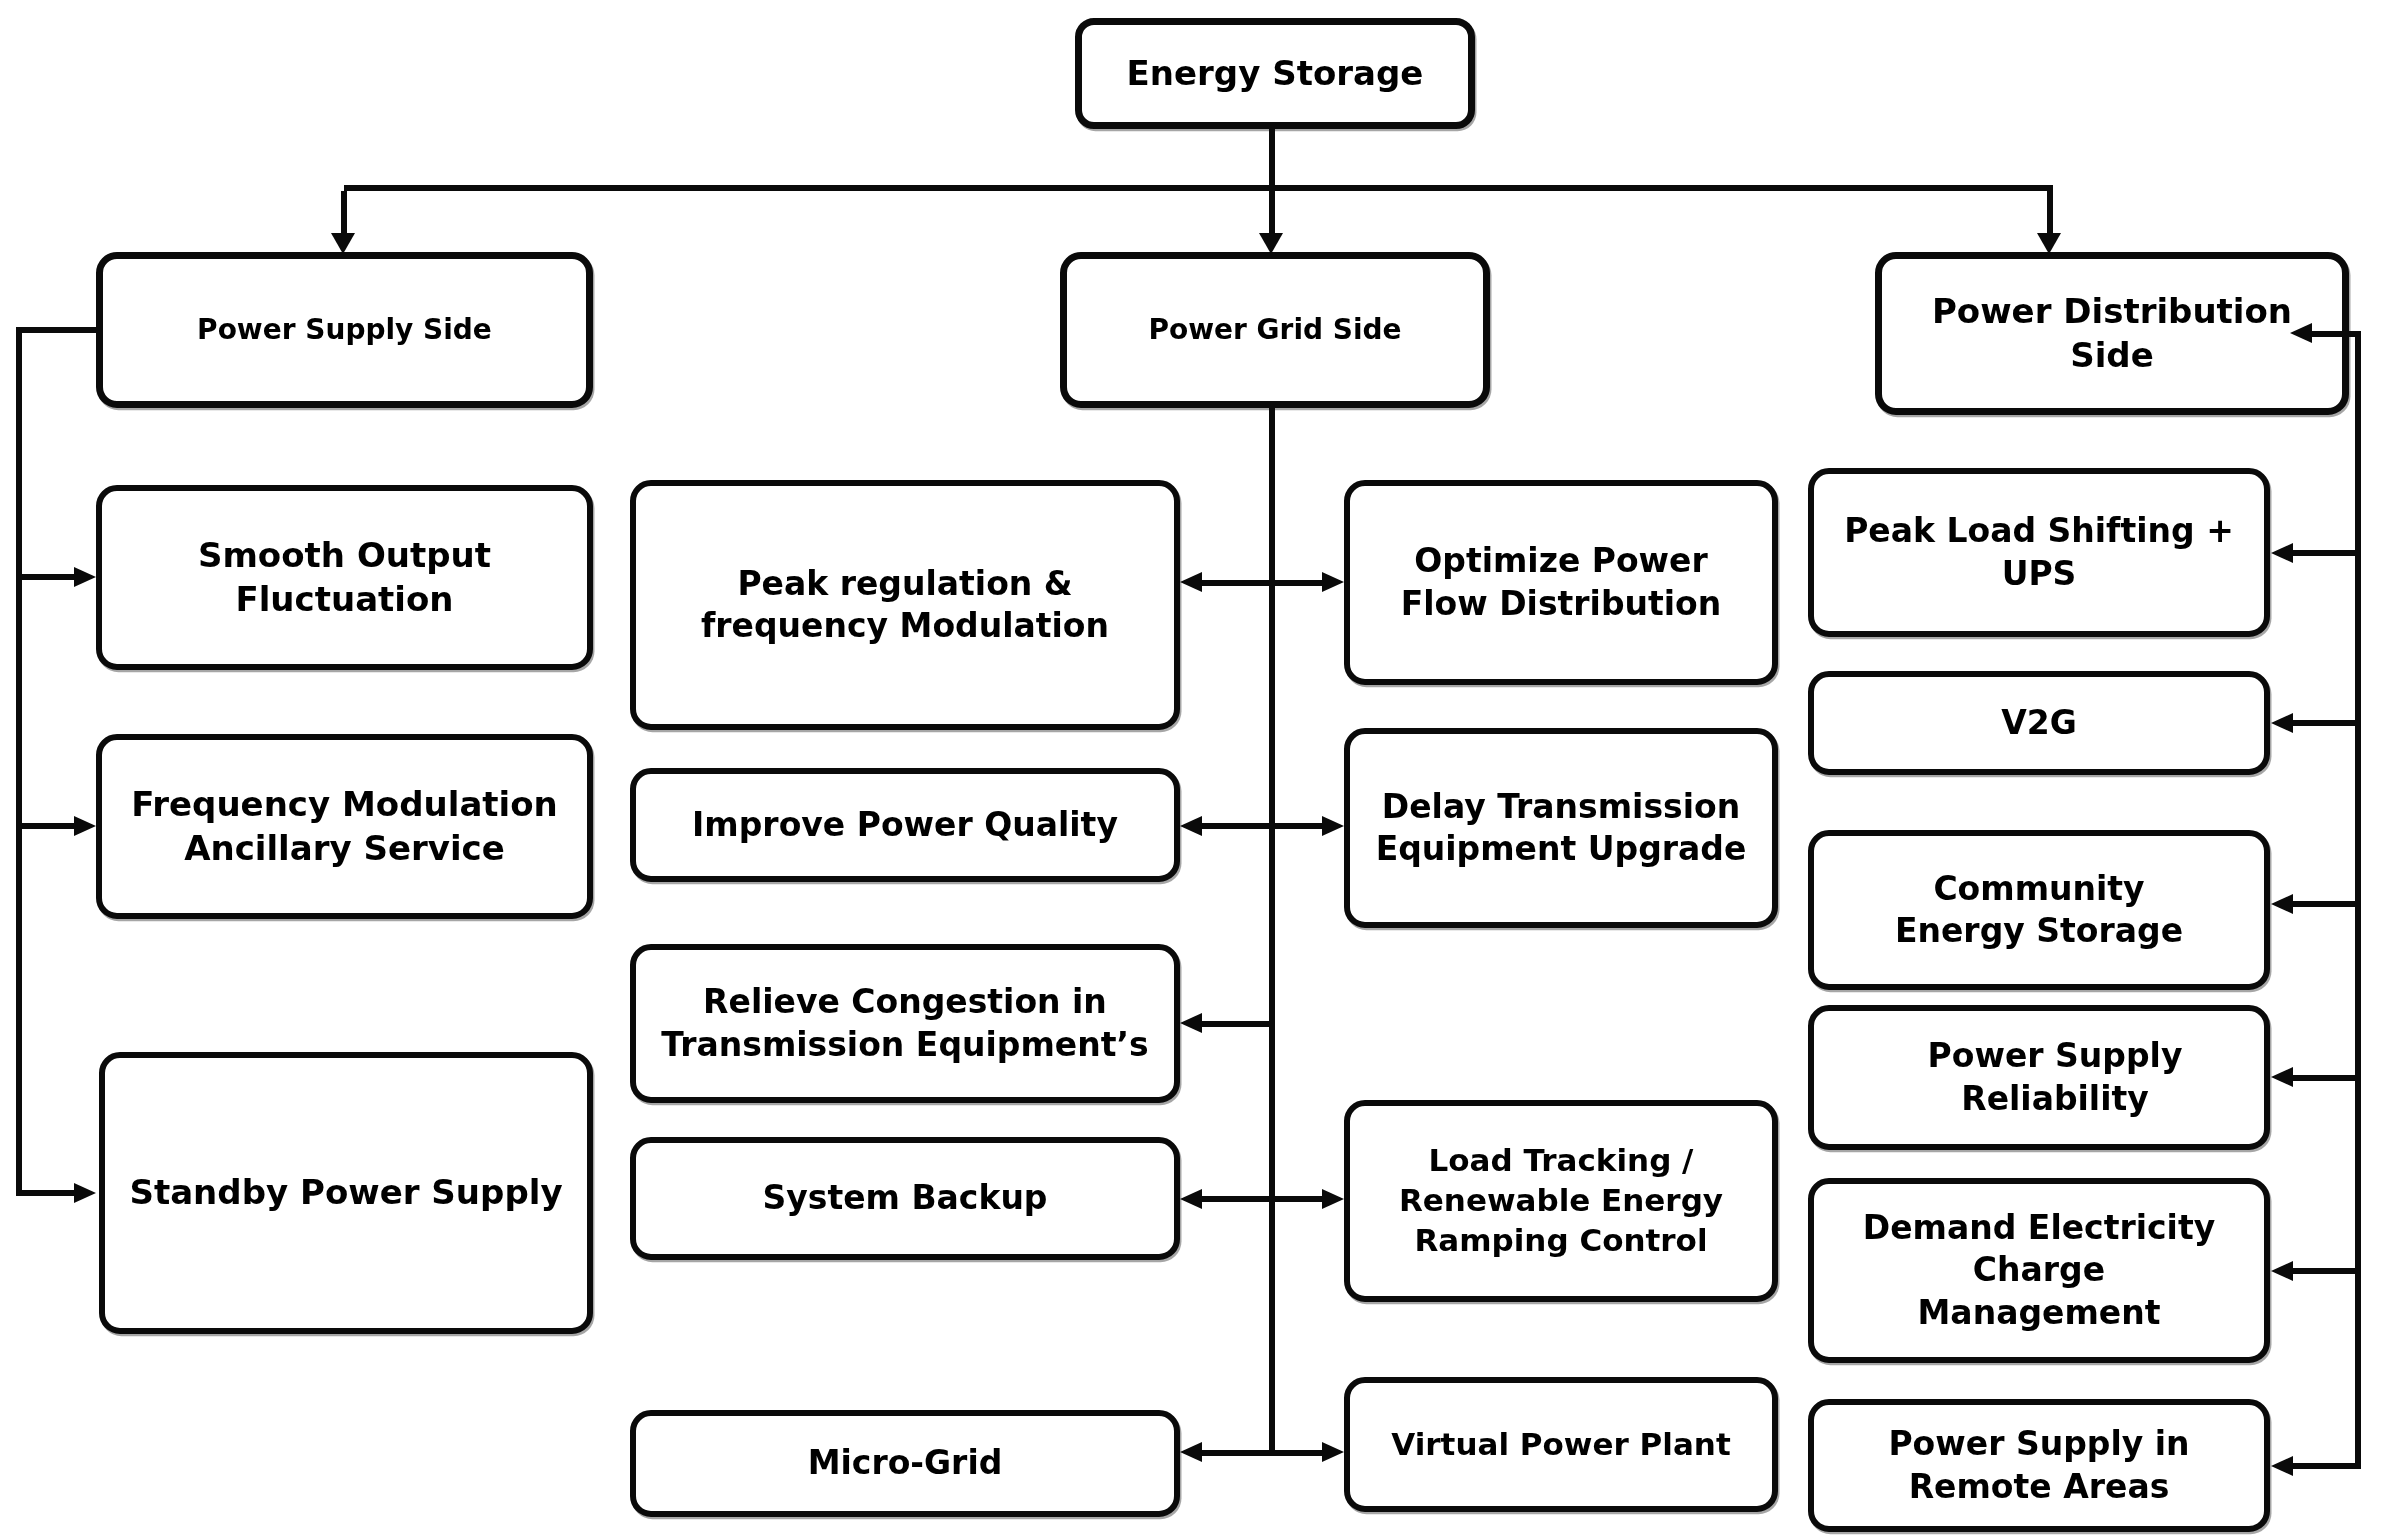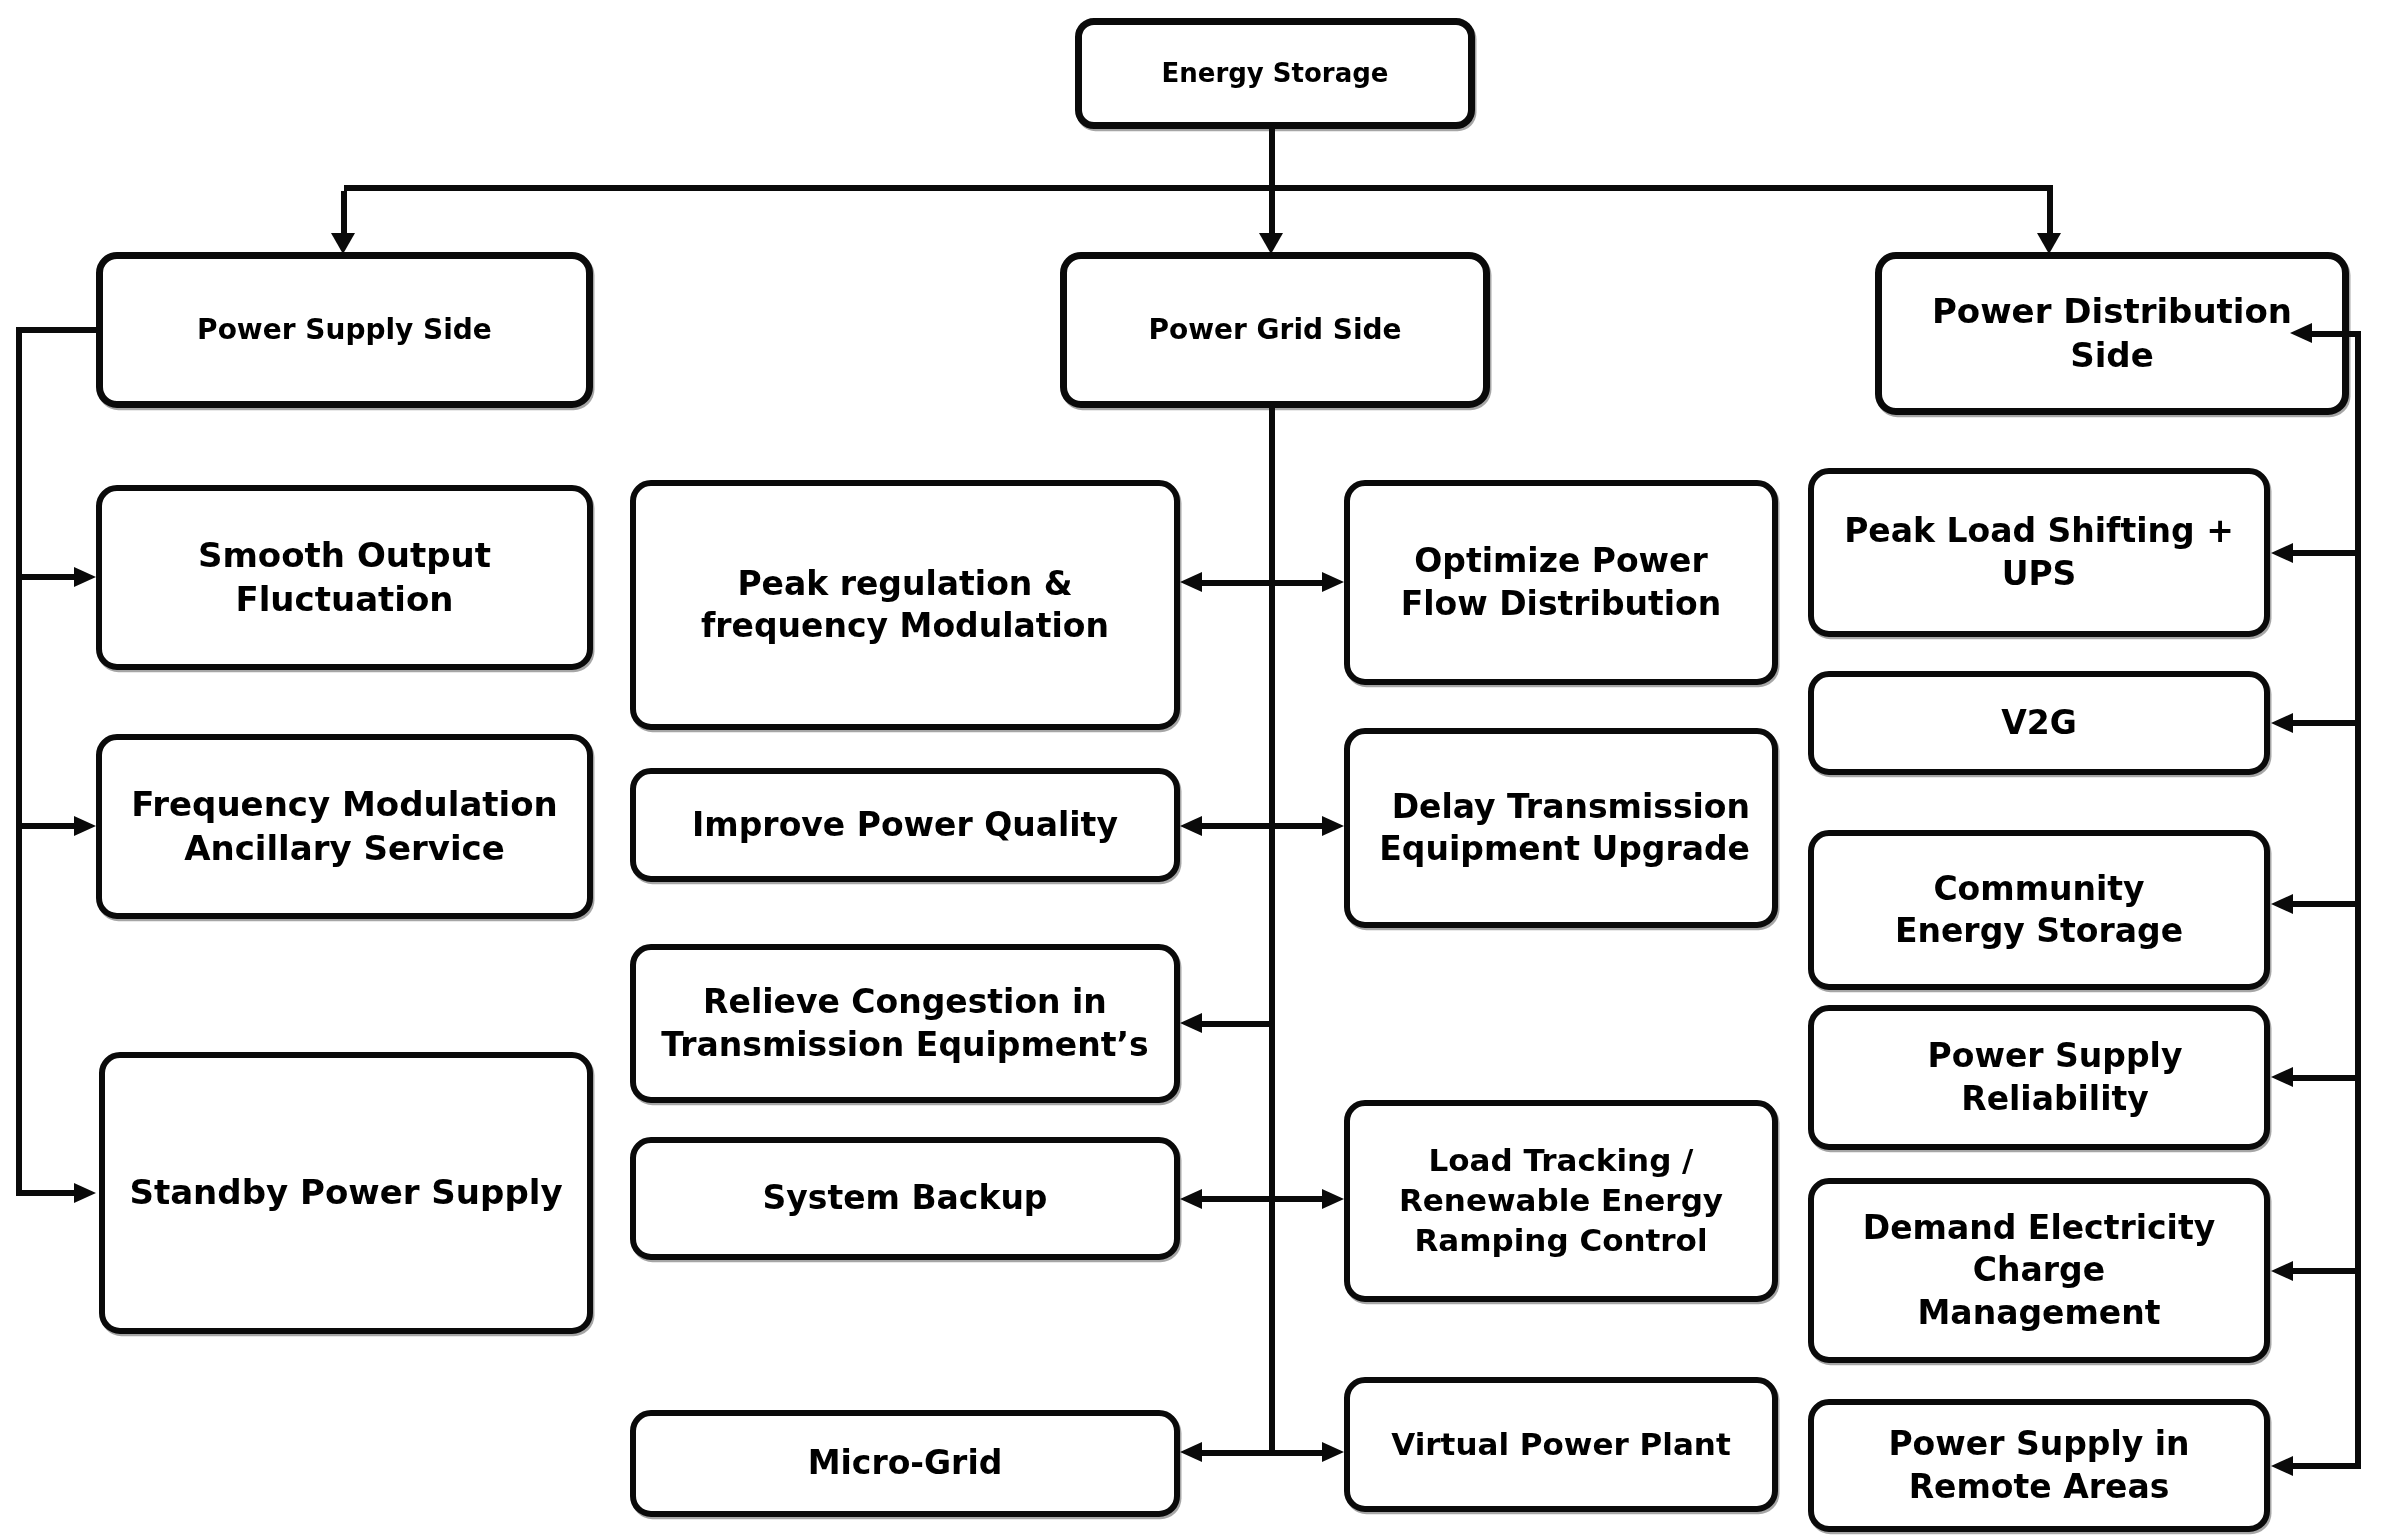--- a/index.html
+++ b/index.html
@@ -7,21 +7,21 @@
     position:relative;width:2389px;height:1539px;background:#ffffff;
     font-family:"DejaVu Sans","Liberation Sans",sans-serif;font-weight:bold;color:#000;
     overflow:hidden;
   }
   .box{
     position:absolute;background:#ffffff;border:6px solid #0a0a0a;border-radius:21px;
     display:flex;align-items:center;justify-content:center;text-align:center;
     font-size:33px;line-height:1.28;box-sizing:border-box;box-shadow:1.5px 2.2px 0 rgba(0,0,0,0.35);
   }
   .box.hdr{border-width:7.4px;font-size:28px;}
-  .box.root{border-width:7.4px;font-size:26px;border-radius:19px;}
+  .box.root{border-width:7.4px;font-size:34px;border-radius:19px;}
   .box.f46{font-size:34px;}
   .box.f42{font-size:31px;}
   .t{display:inline-block;}
   .hl{position:absolute;height:6px;background:#0a0a0a;}
   .vl{position:absolute;width:6px;background:#0a0a0a;}
   
   .aL{position:absolute;width:0;height:0;border-top:10.4px solid transparent;border-bottom:10.4px solid transparent;border-right:22px solid #0a0a0a;}
   .aR{position:absolute;width:0;height:0;border-top:10.4px solid transparent;border-bottom:10.4px solid transparent;border-left:22px solid #0a0a0a;}
   .aD{position:absolute;width:0;height:0;border-left:12.6px solid transparent;border-right:12.6px solid transparent;border-top:21px solid #0a0a0a;}
 </style>
@@ -66,21 +66,21 @@
   <div class="box" style="left:630px;top:1137px;width:550px;height:123px;">
     <span class="t">System Backup</span>
   </div>
   <div class="box" style="left:630px;top:1410px;width:550px;height:107px;">
     <span class="t">Micro-Grid</span>
   </div>
 
   <div class="box" style="left:1344px;top:480px;width:434px;height:205px;">
     <span class="t" style="max-width:348px;">Optimize Power Flow Distribution</span>
   </div>
-  <div class="box" style="left:1344px;top:728px;width:434px;height:200px;text-align:right;">
+  <div class="box" style="left:1344px;top:728px;width:434px;height:200px;">
     <span class="t" style="max-width:378px;">Delay Transmission Equipment Upgrade</span>
   </div>
   <div class="box f42" style="left:1344px;top:1100px;width:434px;height:202px;">
     <span class="t" style="max-width:334px;">Load Tracking / Renewable Energy Ramping Control</span>
   </div>
   <div class="box" style="left:1344px;top:1377px;width:434px;height:135px;font-size:31px;">
     <span class="t">Virtual Power Plant</span>
   </div>
 
   <div class="box" style="left:1808px;top:468px;width:462px;height:169px;">

